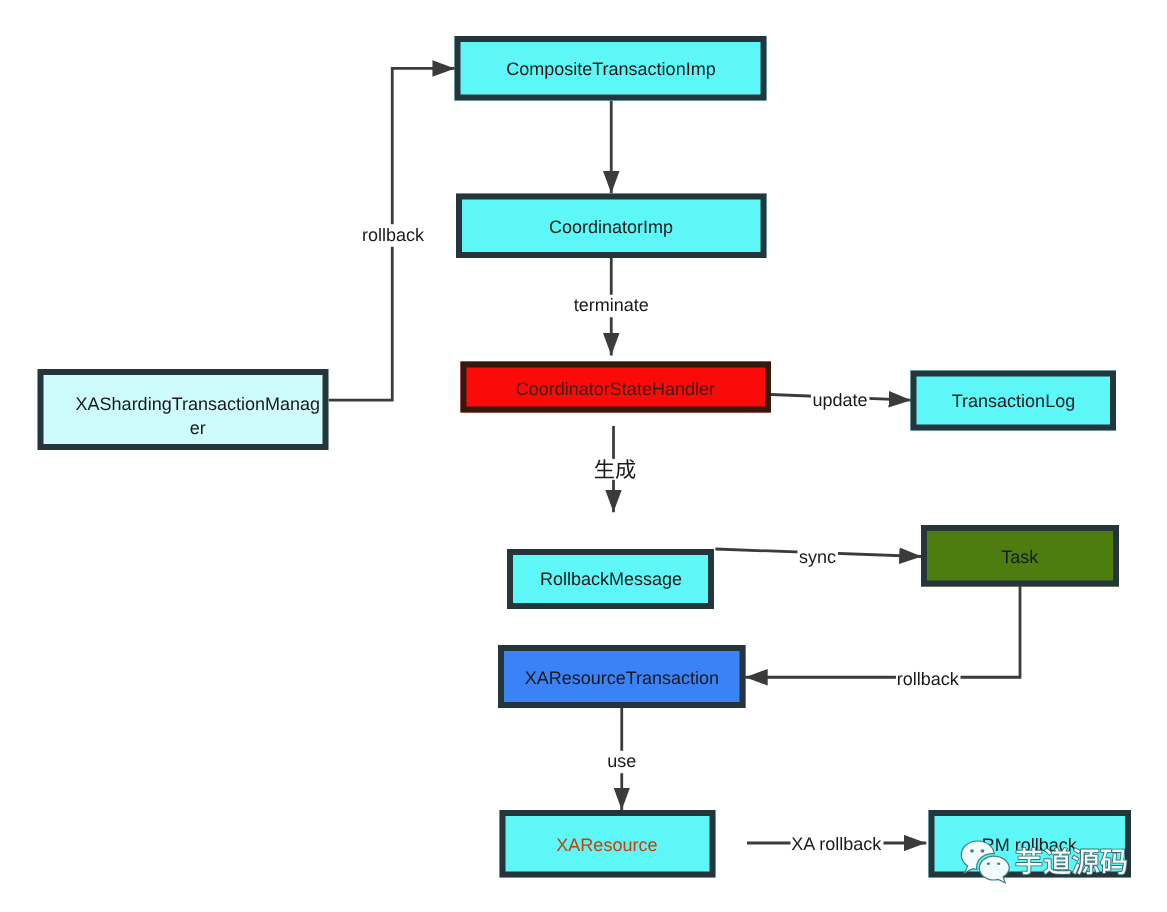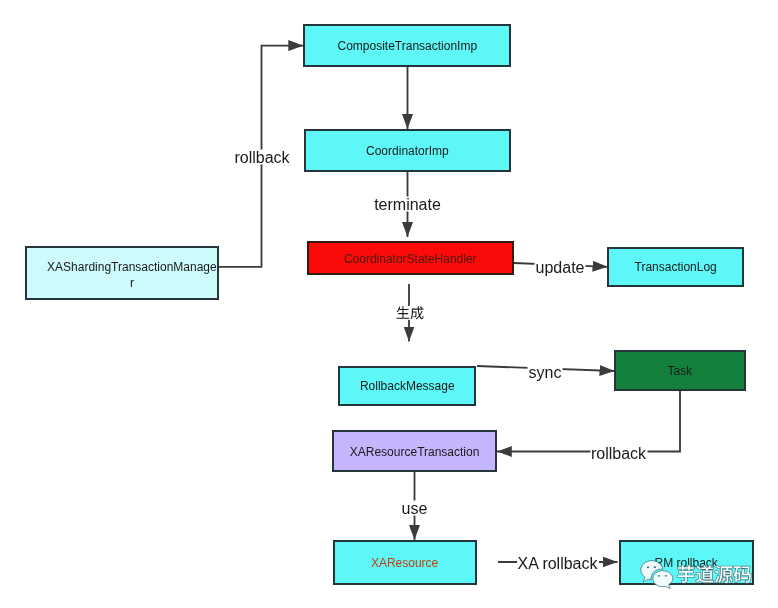--- a/index.html
+++ b/index.html
@@ -2,28 +2,28 @@
 <html><head>
 <meta charset="utf-8">
 <title>XA Transaction Rollback Flow</title>
 <style>
   html,body{margin:0;padding:0;background:#ffffff;}
   body{width:778px;height:608px;overflow:hidden;
        font-family:"Liberation Sans",sans-serif;
        -webkit-font-smoothing:antialiased;}
   #stage{position:relative;width:778px;height:608px;background:#ffffff;}
   svg#edges{position:absolute;left:0;top:0;width:778px;height:608px;}
-  .node{position:absolute;box-sizing:border-box;border:2px solid #b91c1c;
+  .node{position:absolute;box-sizing:border-box;border:4px solid #b91c1c;
         display:flex;align-items:center;justify-content:center;
         font-size:12px;color:#1a1a1a;text-align:center;line-height:15px;}
   .node > span{position:relative;top:1px;}
   .node.wrap{align-items:flex-start;padding-top:10.5px;overflow:hidden;
              line-height:16px;}
   .node.wrap > span{display:block;width:172px;word-break:break-all;}
-  .elabel{position:absolute;font-size:16px;color:#1a1a1a;background:#ffffff;
+  .elabel{position:absolute;font-size:12px;color:#1a1a1a;background:#ffffff;
           white-space:nowrap;transform:translate(-50%,-50%);padding:0 1px;
           line-height:15px;}
   .elabel svg{display:block;}
   #watermark{position:absolute;pointer-events:none;}
 </style>
 </head>
 <body>
 
 <div id="stage">
   <svg id="edges" viewBox="0 0 778 608">
@@ -56,24 +56,24 @@
       </div>
       <div class="node" style="left: 306.5px; top: 241.3px; width: 207.5px; height: 34px; background: rgb(251, 10, 10); color: rgb(74, 27, 18); border-color: rgb(52, 25, 15);">
         <span>CoordinatorStateHandler</span>
       </div>
       <div class="node" style="left: 606.8px; top: 246.9px; width: 137.7px; height: 40px; background: rgb(93, 247, 247); color: rgb(26, 26, 26); border-color: rgb(36, 53, 60);">
         <span>TransactionLog</span>
       </div>
       <div class="node" style="left: 338.1px; top: 345.9px; width: 138.4px; height: 39.7px; background: rgb(93, 247, 247); color: rgb(26, 26, 26); border-color: rgb(36, 53, 60); margin-top: 20px;">
         <span>RollbackMessage</span>
       </div>
-      <div class="node" style="left: 613.7px; top: 350.4px; width: 132.4px; height: 40.8px; background: #15803d; color: rgb(26, 26, 26); border-color: rgb(36, 53, 60);">
+      <div class="node" style="left: 613.7px; top: 350.4px; width: 132.4px; height: 40.8px; background: #4d7c0f; color: rgb(26, 26, 26); border-color: rgb(36, 53, 60);">
         <span>Task</span>
       </div>
-      <div class="node" style="left: 332.2px; top: 430.4px; width: 164.8px; height: 41.4px; background: #c4b5fd; color: rgb(26, 26, 26); border-color: rgb(36, 53, 60);">
+      <div class="node" style="left: 332.2px; top: 430.4px; width: 164.8px; height: 41.4px; background: #3b82f6; color: rgb(26, 26, 26); border-color: rgb(36, 53, 60);">
         <span>XAResourceTransaction</span>
       </div>
       <div class="node" style="left: 332.6px; top: 540.3px; width: 144px; height: 44.8px; background: rgb(93, 247, 247); color: #c2410c; border-color: rgb(36, 53, 60);">
         <span>XAResource</span>
       </div>
       <div class="node" style="left: 618.8px; top: 540.3px; width: 134.8px; height: 44.5px; background: rgb(93, 247, 247); color: rgb(26, 26, 26); border-color: rgb(36, 53, 60);">
         <span>RM rollback</span>
       </div>
     </div>
   <div id="labels">

